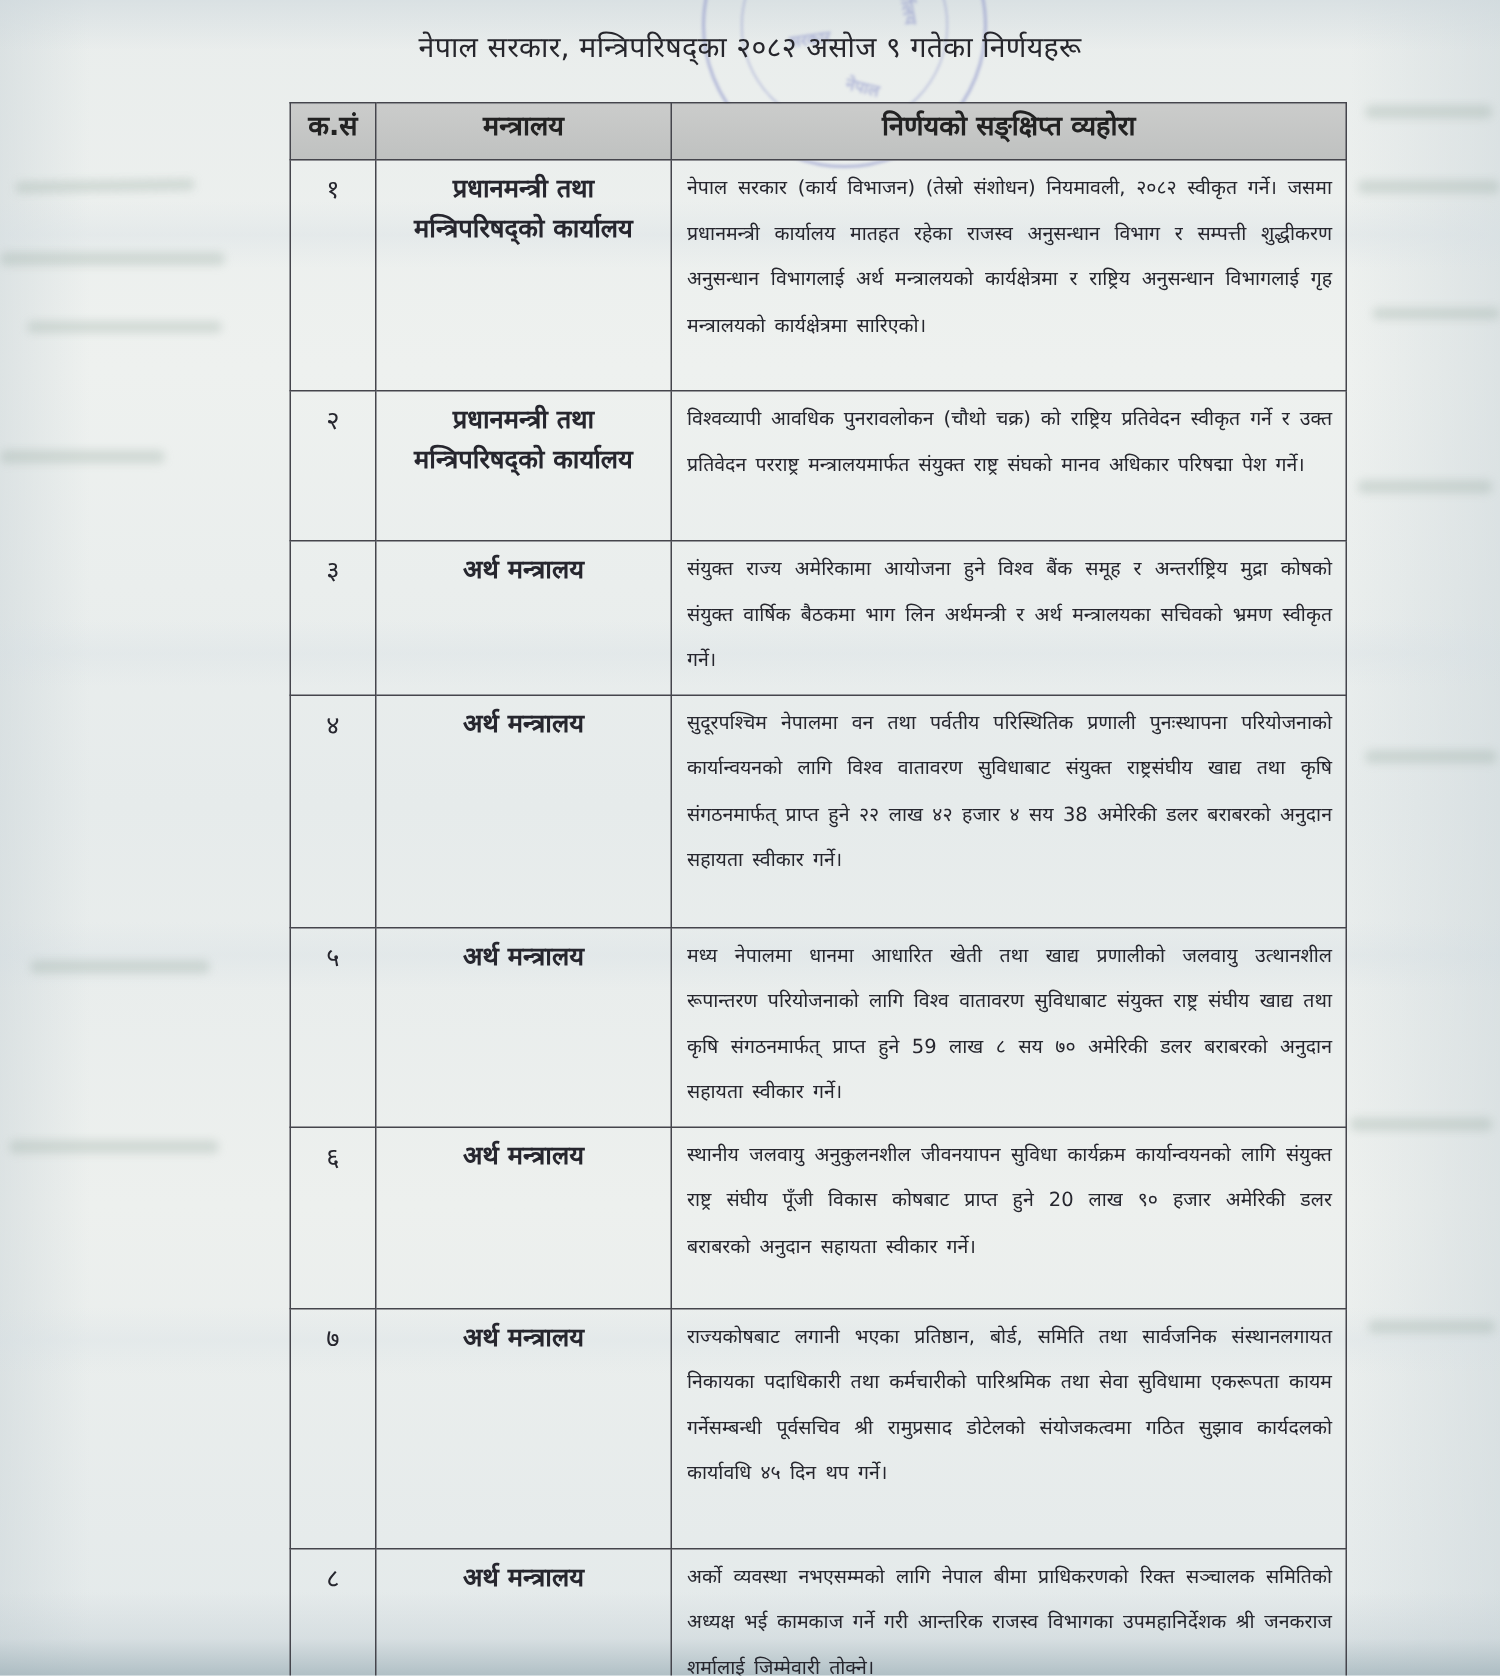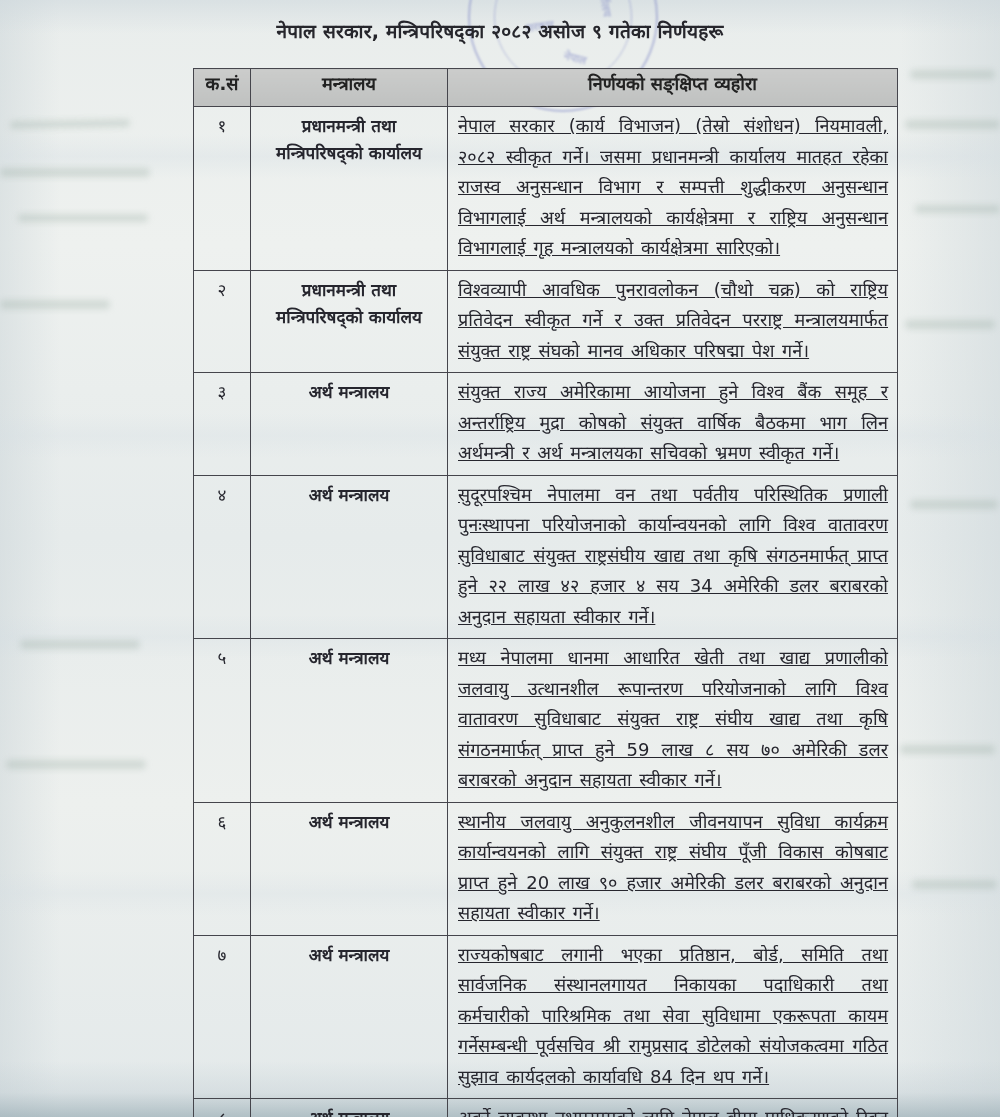--- a/index.html
+++ b/index.html
@@ -14,41 +14,41 @@
   }
   .streaks{position:absolute;inset:0;pointer-events:none;
     background:
       linear-gradient(180deg, rgba(255,255,255,0) 12%, rgba(214,223,228,.35) 14%, rgba(255,255,255,0) 16%),
       linear-gradient(180deg, rgba(255,255,255,0) 37%, rgba(214,223,228,.3) 39%, rgba(255,255,255,0) 41%),
       linear-gradient(180deg, rgba(255,255,255,0) 55%, rgba(210,220,226,.28) 57%, rgba(255,255,255,0) 59%),
       linear-gradient(180deg, rgba(255,255,255,0) 78%, rgba(214,223,228,.3) 80%, rgba(255,255,255,0) 82%);
   }
   .title{
     position:absolute;top:18px;left:0;width:100%;text-align:center;
-    font-size:19px;font-weight:bold;color:#26262c;letter-spacing:.2px;z-index:3;
+    font-size:19px;font-weight:normal;color:#26262c;letter-spacing:.2px;z-index:3;
   }
   
   .stamp{position:absolute;left:468px;top:-78px;width:190px;height:190px;z-index:1;
     opacity:.5;filter:blur(1.2px);pointer-events:none;}
   .stamp .c1,.stamp .c2{position:absolute;border-radius:50%;border:2px solid var(--stamp,#7d85c4);}
   .stamp .c1{inset:0;}
   .stamp .c2{inset:26px;border-width:1.5px;}
   .stamp .mark{position:absolute;color:var(--stamp,#7d85c4);font-size:11px;font-weight:bold;}
   .tablewrap{position:absolute;left:193px;top:68px;width:704px;z-index:2;}
   table{border-collapse:collapse;table-layout:fixed;width:704px;
     color:#26262e;}
   col.c-sn{width:57px;} col.c-min{width:197px;} col.c-dec{width:450px;}
   th,td{border:1.6px solid #45454c;vertical-align:top;}
   th{background:linear-gradient(180deg,#cbcccb,#bfc1c0);font-size:18px;font-weight:bold;
      height:33px;padding:2px 4px;color:#222;}
   td{background:transparent;}
   td.sn{ text-align:center;font-size:17px;padding-top:7px;}
   td.min{text-align:center;font-size:17px;line-height:27px;padding:6px 6px 0 6px;font-weight:bold;}
-  td.dec{font-size:18px;line-height:30.5px;padding:4px 9px 6px 10px;
-     text-align:justify;text-decoration:underline;}
+  td.dec{font-size:13px;line-height:30.5px;padding:4px 9px 6px 10px;
+     text-align:justify;}
   td.dec span{word-spacing:2px;}
   
   .smudge{position:absolute;border-radius:6px;filter:blur(3px);pointer-events:none;z-index:0;
     background:rgba(140,160,150,.28);}
 </style>
 </head>
 <body>
 
 <div class="streaks"></div>
 
@@ -102,36 +102,36 @@
           <td class="dec"><span>विश्वव्यापी आवधिक पुनरावलोकन (चौथो चक्र) को राष्ट्रिय प्रतिवेदन स्वीकृत गर्ने र उक्त प्रतिवेदन परराष्ट्र मन्त्रालयमार्फत संयुक्त राष्ट्र संघको मानव अधिकार परिषद्मा पेश गर्ने।</span></td>
         </tr>
         <tr style="height: 90px;">
           <td class="sn">३</td>
           <td class="min">अर्थ मन्त्रालय</td>
           <td class="dec"><span>संयुक्त राज्य अमेरिकामा आयोजना हुने विश्व बैंक समूह र अन्तर्राष्ट्रिय मुद्रा कोषको संयुक्त वार्षिक बैठकमा भाग लिन अर्थमन्त्री र अर्थ मन्त्रालयका सचिवको भ्रमण स्वीकृत गर्ने।</span></td>
         </tr>
         <tr style="height: 155px;">
           <td class="sn">४</td>
           <td class="min">अर्थ मन्त्रालय</td>
-          <td class="dec"><span>सुदूरपश्चिम नेपालमा वन तथा पर्वतीय परिस्थितिक प्रणाली पुनःस्थापना परियोजनाको कार्यान्वयनको लागि विश्व वातावरण सुविधाबाट संयुक्त राष्ट्रसंघीय खाद्य तथा कृषि संगठनमार्फत् प्राप्त हुने २२ लाख ४२ हजार ४ सय 34 अमेरिकी डलर बराबरको अनुदान सहायता स्वीकार गर्ने।</span></td>
+          <td class="dec"><span>सुदूरपश्चिम नेपालमा वन तथा पर्वतीय परिस्थितिक प्रणाली पुनःस्थापना परियोजनाको कार्यान्वयनको लागि विश्व वातावरण सुविधाबाट संयुक्त राष्ट्रसंघीय खाद्य तथा कृषि संगठनमार्फत् प्राप्त हुने २२ लाख ४२ हजार ४ सय 38 अमेरिकी डलर बराबरको अनुदान सहायता स्वीकार गर्ने।</span></td>
         </tr>
         <tr style="height: 124px;">
           <td class="sn">५</td>
           <td class="min">अर्थ मन्त्रालय</td>
           <td class="dec"><span>मध्य नेपालमा धानमा आधारित खेती तथा खाद्य प्रणालीको जलवायु उत्थानशील रूपान्तरण परियोजनाको लागि विश्व वातावरण सुविधाबाट संयुक्त राष्ट्र संघीय खाद्य तथा कृषि संगठनमार्फत् प्राप्त हुने 59 लाख ८ सय ७० अमेरिकी डलर बराबरको अनुदान सहायता स्वीकार गर्ने।</span></td>
         </tr>
         <tr style="height: 121px;">
           <td class="sn">६</td>
           <td class="min">अर्थ मन्त्रालय</td>
           <td class="dec"><span>स्थानीय जलवायु अनुकुलनशील जीवनयापन सुविधा कार्यक्रम कार्यान्वयनको लागि संयुक्त राष्ट्र संघीय पूँजी विकास कोषबाट प्राप्त हुने 20 लाख ९० हजार अमेरिकी डलर बराबरको अनुदान सहायता स्वीकार गर्ने।</span></td>
         </tr>
         <tr style="height: 160px;">
           <td class="sn">७</td>
           <td class="min">अर्थ मन्त्रालय</td>
-          <td class="dec"><span>राज्यकोषबाट लगानी भएका प्रतिष्ठान, बोर्ड, समिति तथा सार्वजनिक संस्थानलगायत निकायका पदाधिकारी तथा कर्मचारीको पारिश्रमिक तथा सेवा सुविधामा एकरूपता कायम गर्नेसम्बन्धी पूर्वसचिव श्री रामुप्रसाद डोटेलको संयोजकत्वमा गठित सुझाव कार्यदलको कार्यावधि 84 दिन थप गर्ने।</span></td>
+          <td class="dec"><span>राज्यकोषबाट लगानी भएका प्रतिष्ठान, बोर्ड, समिति तथा सार्वजनिक संस्थानलगायत निकायका पदाधिकारी तथा कर्मचारीको पारिश्रमिक तथा सेवा सुविधामा एकरूपता कायम गर्नेसम्बन्धी पूर्वसचिव श्री रामुप्रसाद डोटेलको संयोजकत्वमा गठित सुझाव कार्यदलको कार्यावधि ४५ दिन थप गर्ने।</span></td>
         </tr>
         <tr style="height: 88px;">
           <td class="sn">८</td>
           <td class="min">अर्थ मन्त्रालय</td>
           <td class="dec"><span>अर्को व्यवस्था नभएसम्मको लागि नेपाल बीमा प्राधिकरणको रिक्त सञ्चालक समितिको अध्यक्ष भई कामकाज गर्ने गरी आन्तरिक राजस्व विभागका उपमहानिर्देशक श्री जनकराज शर्मालाई जिम्मेवारी तोक्ने।</span></td>
         </tr>
       </tbody>
   </table>
 </div>
 

